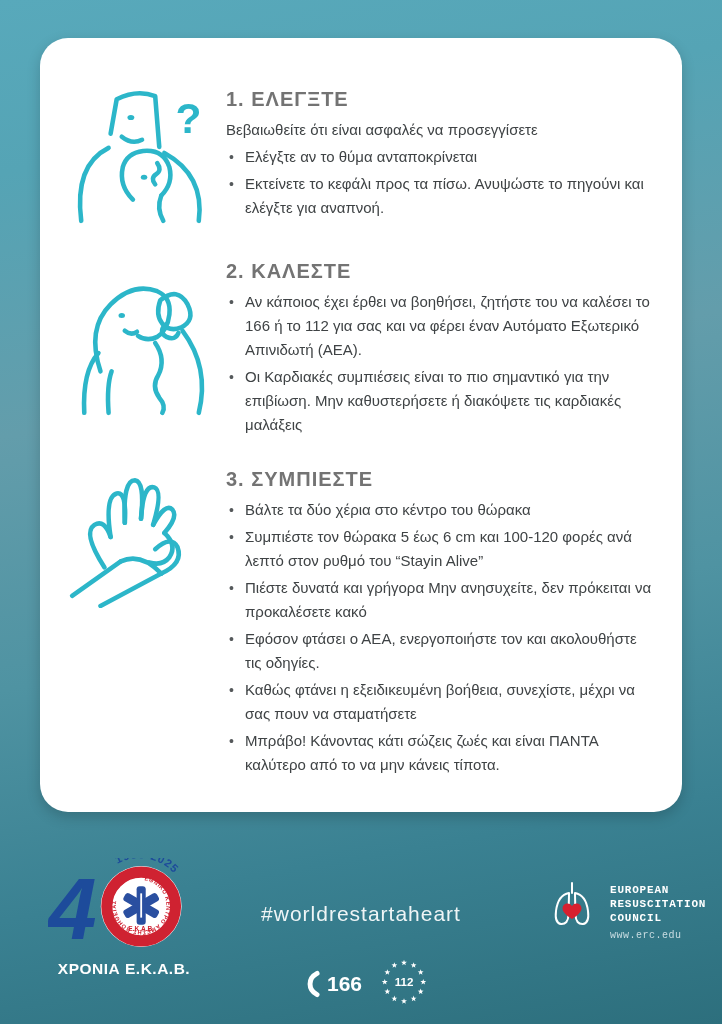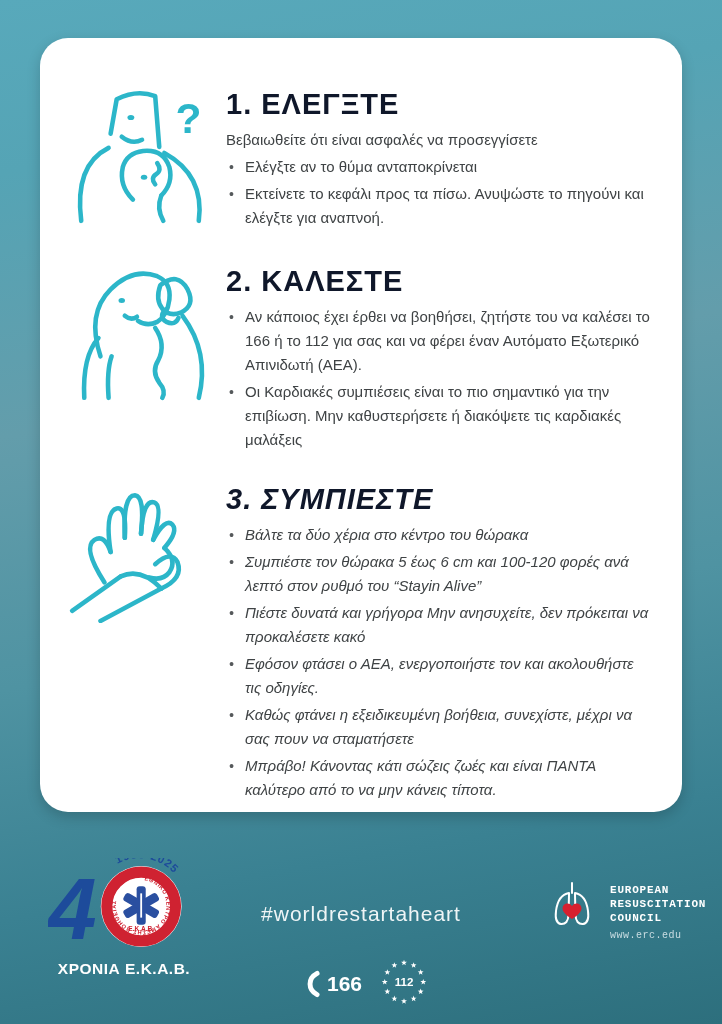--- a/index.html
+++ b/index.html
@@ -10,26 +10,26 @@
     position:relative; overflow:hidden;
   }
   .card {
     position:absolute; left:40px; top:38px; width:642px; height:774px;
     background:#ffffff; border-radius:28px;
     box-shadow:0 5px 14px rgba(0,0,0,0.18);
     padding:0 30px 0 14px;
   }
   .section { display:flex; align-items:flex-start; }
   .s1 { margin-top:44px; }
-  .s2 { margin-top:26px; }
-  .s3 { margin-top:22px;font-style:italic; }
+  .s2 { margin-top:26px;align-items:center; }
+  .s3 { margin-top:22px; }
   .icon-col { flex:0 0 172px; display:flex; justify-content:center; padding-top:4px; }
   .content { flex:1; padding-top:6px; }
   .sec-title {
-    font-size:29px; font-weight:700; color:#0f172a; letter-spacing:1px;
+    font-size:20px; font-weight:700; color:#737373; letter-spacing:1px;
     margin-bottom:7px;
   }
   .intro { font-size:15px; color:#3f4345; line-height:24px; margin-bottom:3px; }
   ul.bullets { list-style:none; }
   ul.bullets li {
     position:relative; padding-left:19px; font-size:15px; color:#3f4345;
     line-height:24px; margin-bottom:3px;
   }
   ul.bullets li::before {
     content:"•"; position:absolute; left:3px; top:0; color:#55595b; font-size:14px;

